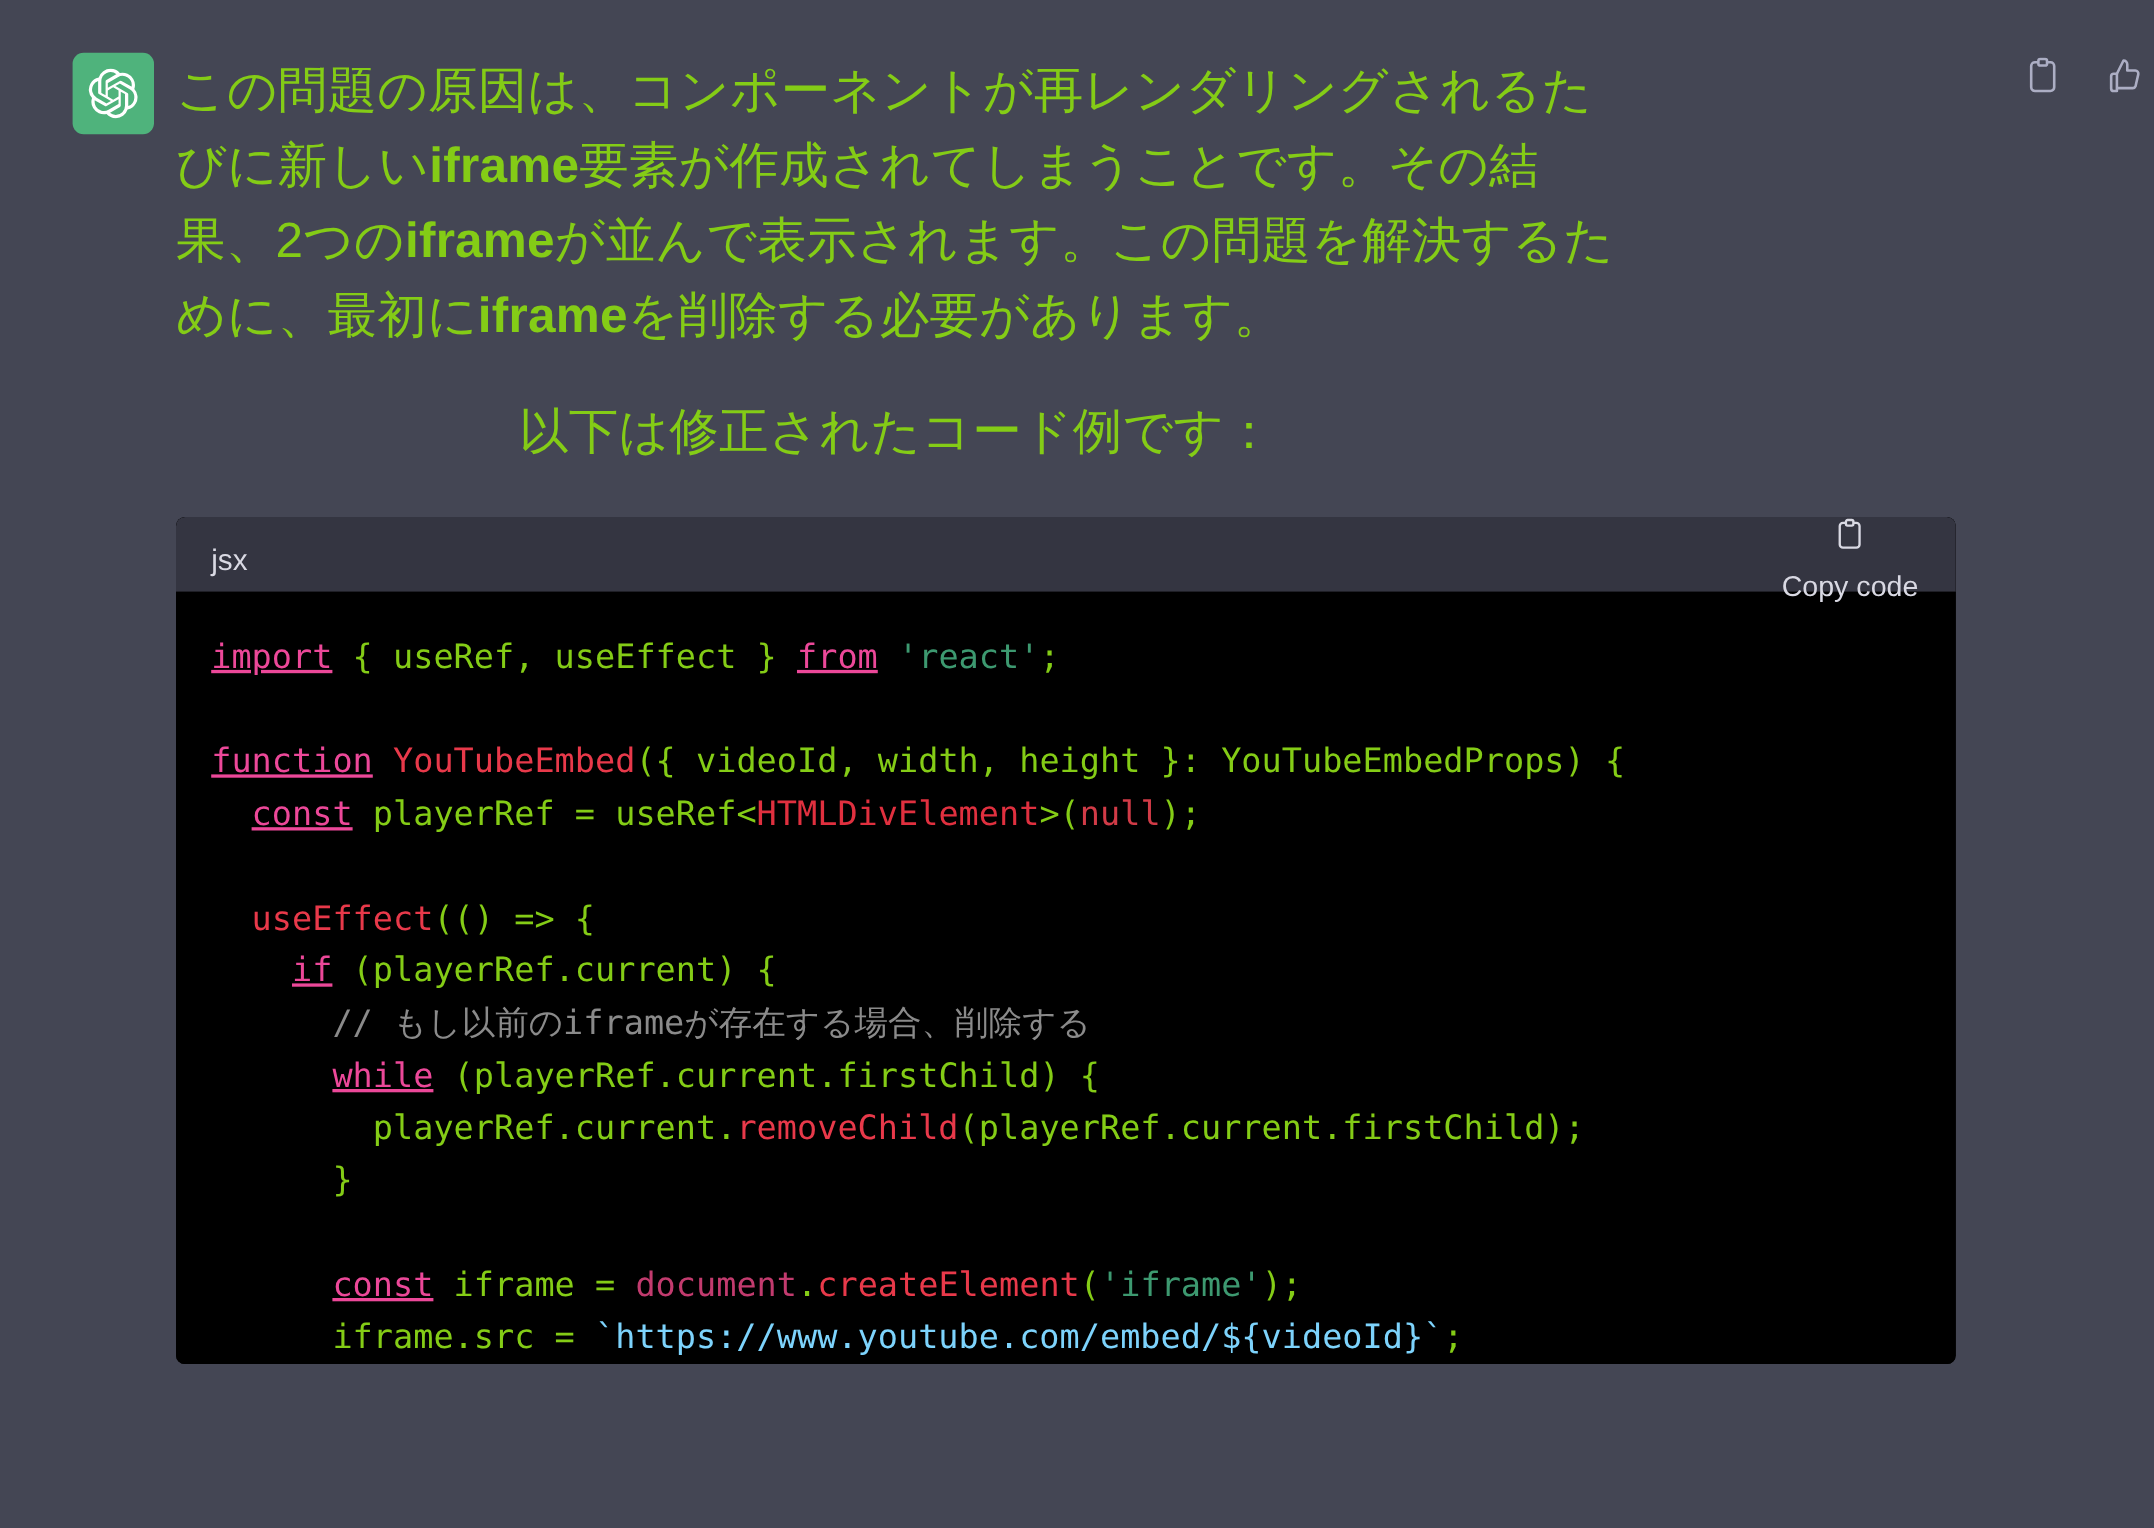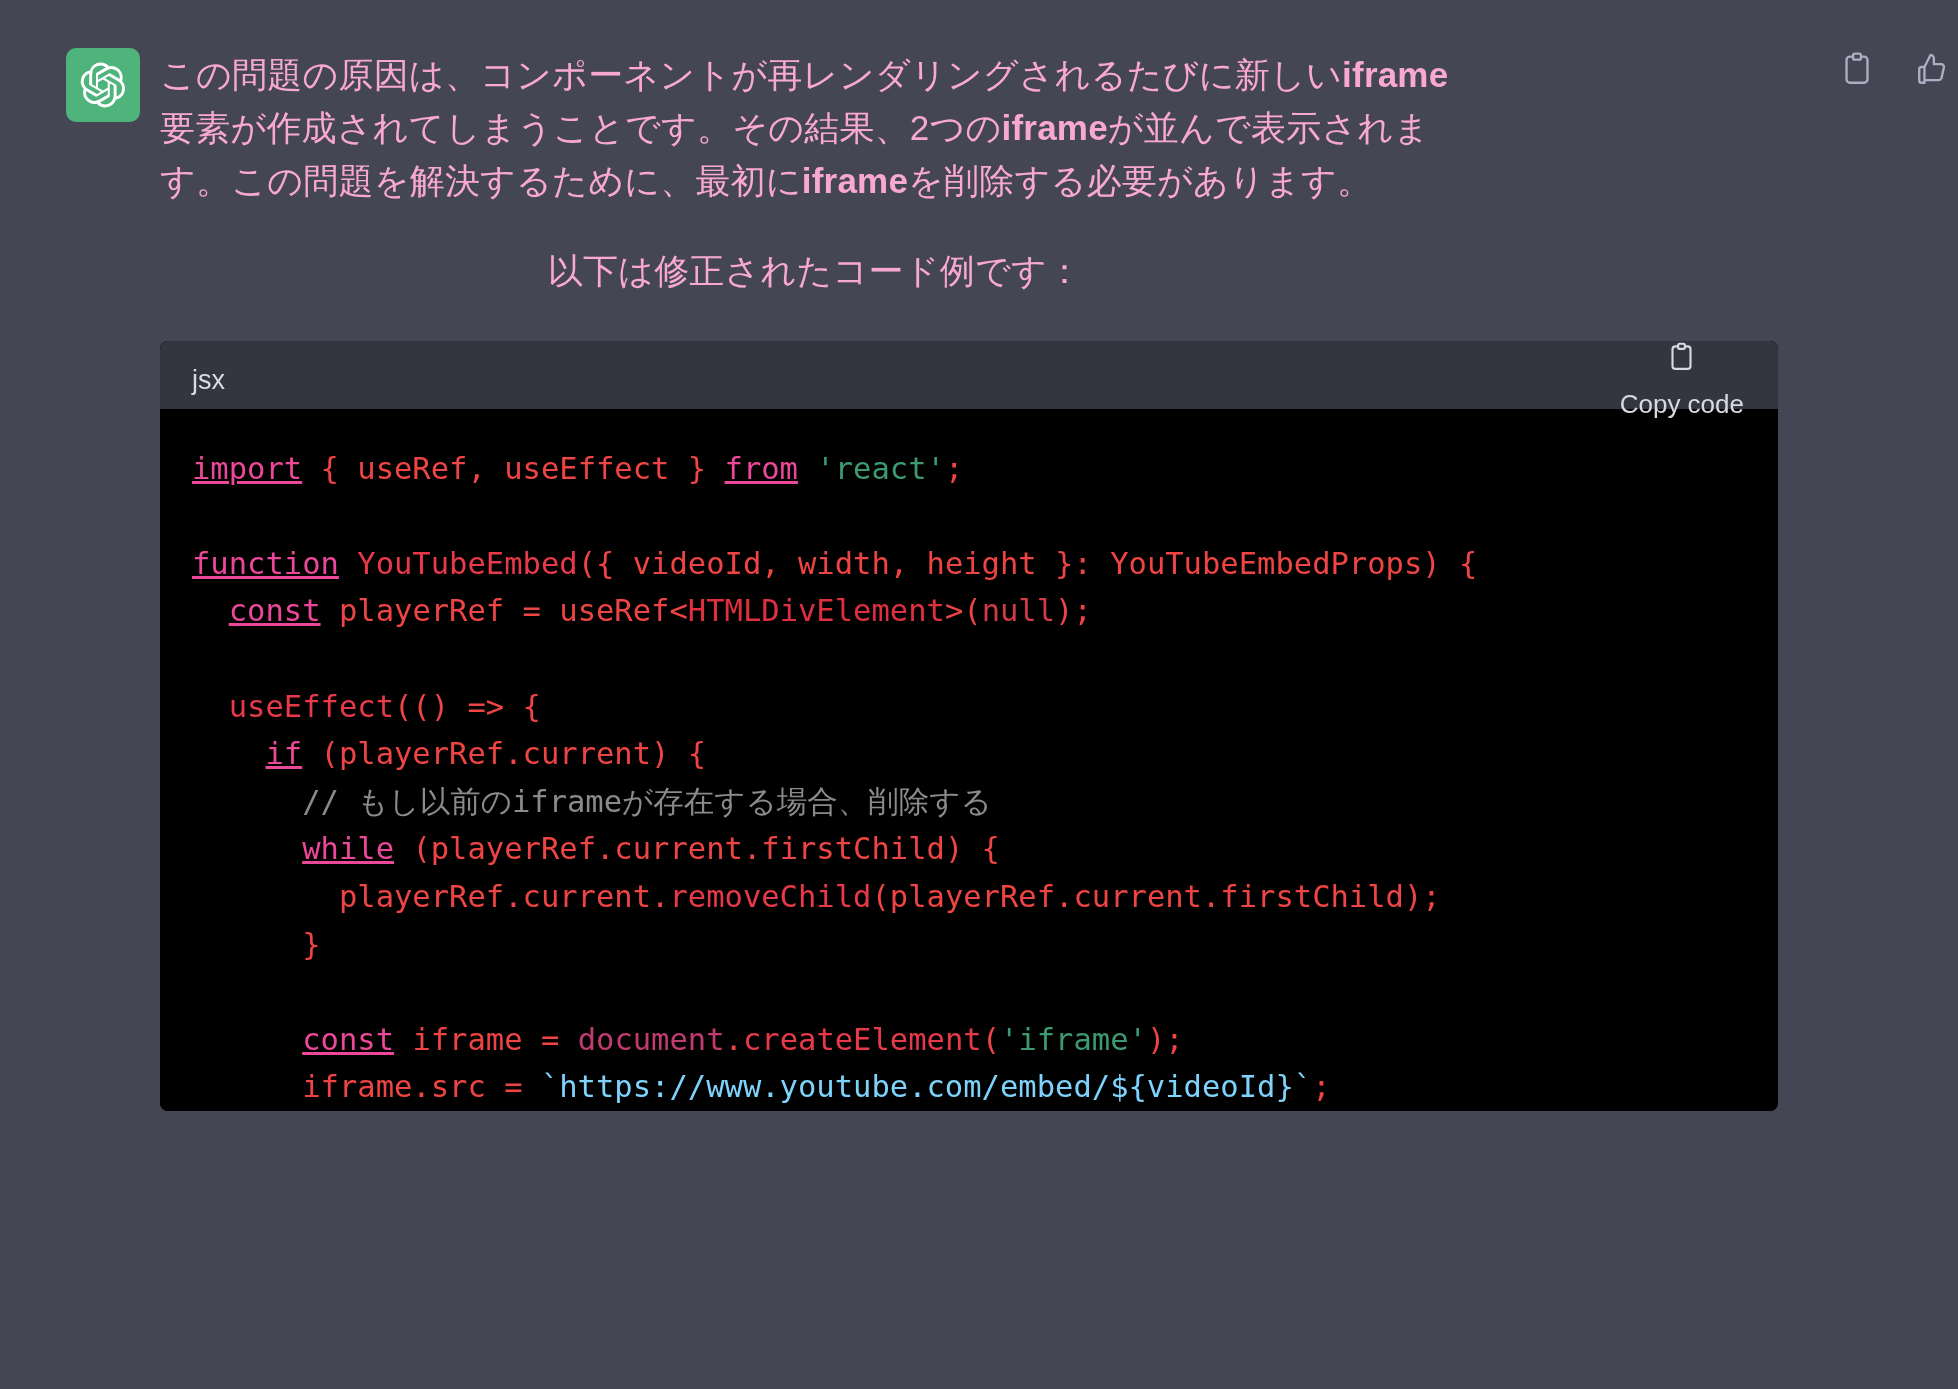--- a/index.html
+++ b/index.html
@@ -40,22 +40,22 @@
   }
   .avatar svg { display:block; }
 
   .content-col {
     flex: 1 1 auto;
     padding-right: 0px;
     min-width: 0;
   }
 
   .para {
-    color: #f9a8d4;
-    font-size: 35px;
+    color: #84cc16;
+    font-size: 45px;
     line-height: 1.52;
     letter-spacing: 0.2px;
     max-width: 1310px;
     font-weight: 400;
   }
   .para b { font-weight: 700; }
 
   .para.p1 { margin-bottom: 36px; }
   .para.p2 { margin-bottom: 44px; text-align: center; }
 
@@ -129,21 +129,21 @@
   }
 
   .tok-kw   { color: #ec4899; text-decoration: underline; }   
   .tok-str  { color: #3d9970; }   
   .tok-str2 { color: #7dd3fc; }   
   .tok-fn   { color: #e8394a; }   
   .tok-type { color: #e0303f; }   
   .tok-null { color: #d13b47; }   
   .tok-cmt  { color: #8a8a8a; }   
   .tok-obj  { color: #c23b6e; }   
-  .tok-plain{ color: #ef4444; margin-top: 32px; }
+  .tok-plain{ color: #84cc16; margin-top: 32px; }
 </style>
 </head>
 <body>
 
 <div class="message-row">
 
   <div class="avatar-col">
     <div class="avatar">
       <span>
         <svg width="46" height="46" viewBox="0 0 41 41" fill="none" xmlns="http://www.w3.org/2000/svg">

